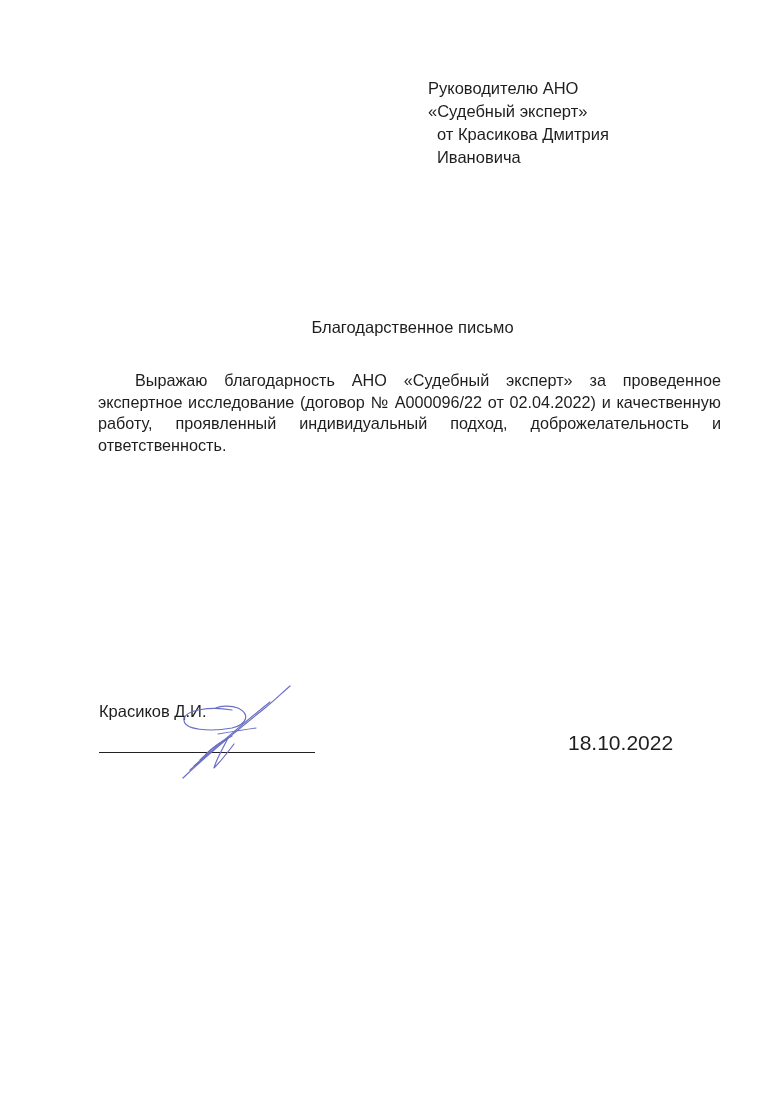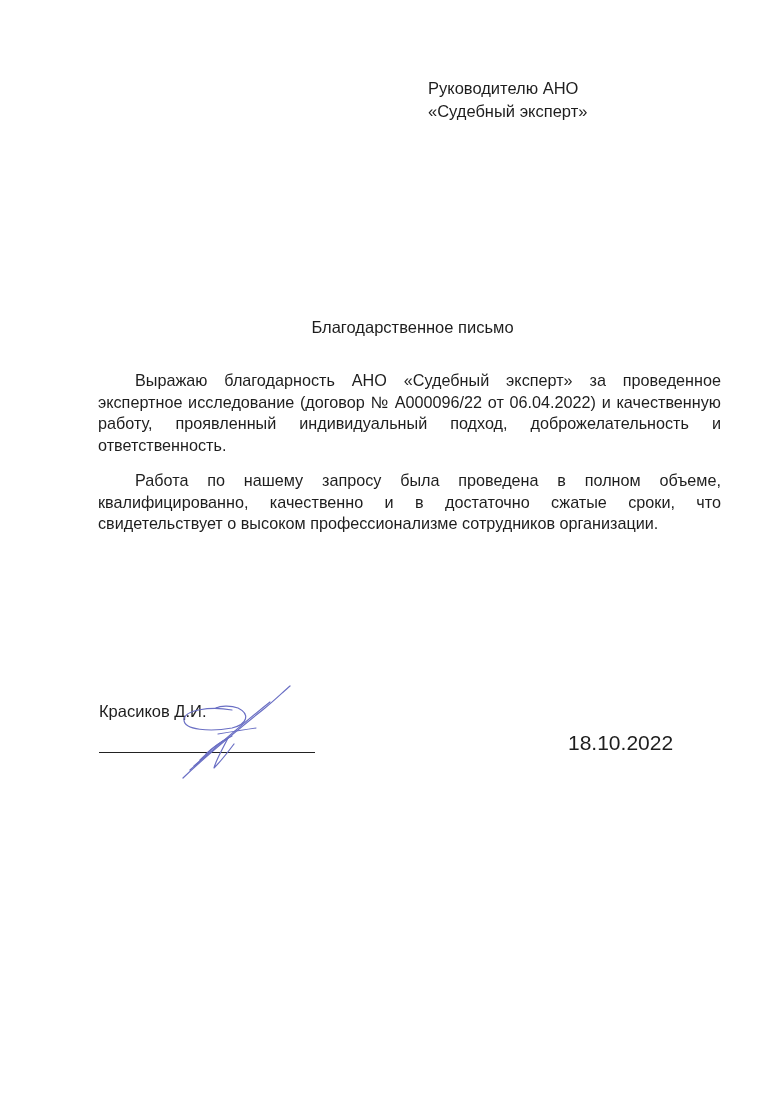--- a/index.html
+++ b/index.html
@@ -89,29 +89,29 @@
       line-height: 22px;
     }
   </style>
 </head>
 <body>
 
 <div class="page">
 
   <div class="addressee">
     <div>Руководителю АНО «Судебный эксперт»</div>
+    <div class="line2">от Красикова Дмитрия Ивановича</div>
   </div>
 
   <div class="title">
     <span>Благодарственное письмо</span>
   </div>
 
   <div class="body-text">
-    <p class="p1">Выражаю благодарность АНО «Судебный эксперт» за проведенное экспертное исследование (договор № А000096/22 от 06.04.2022) и качественную работу, проявленный индивидуальный подход, доброжелательность и ответственность.</p>
-    <p>Работа по нашему запросу была проведена в полном объеме, квалифицированно, качественно и в достаточно сжатые сроки, что свидетельствует о высоком профессионализме сотрудников организации.</p>
+    <p class="p1">Выражаю благодарность АНО «Судебный эксперт» за проведенное экспертное исследование (договор № А000096/22 от 02.04.2022) и качественную работу, проявленный индивидуальный подход, доброжелательность и ответственность.</p>
   </div>
 
   <div class="signer">Красиков Д.И.</div>
 
   <div class="sign-line"></div>
 
   <svg class="signature" viewBox="0 0 130 110" xmlns="http://www.w3.org/2000/svg">
     <g fill="none" stroke="#6a6fc4" stroke-width="1.2" stroke-linecap="round" stroke-linejoin="round">
 
       <path d="M13 98 C 40 72, 70 48, 95 28 C 105 20, 113 12, 120 6"></path>

